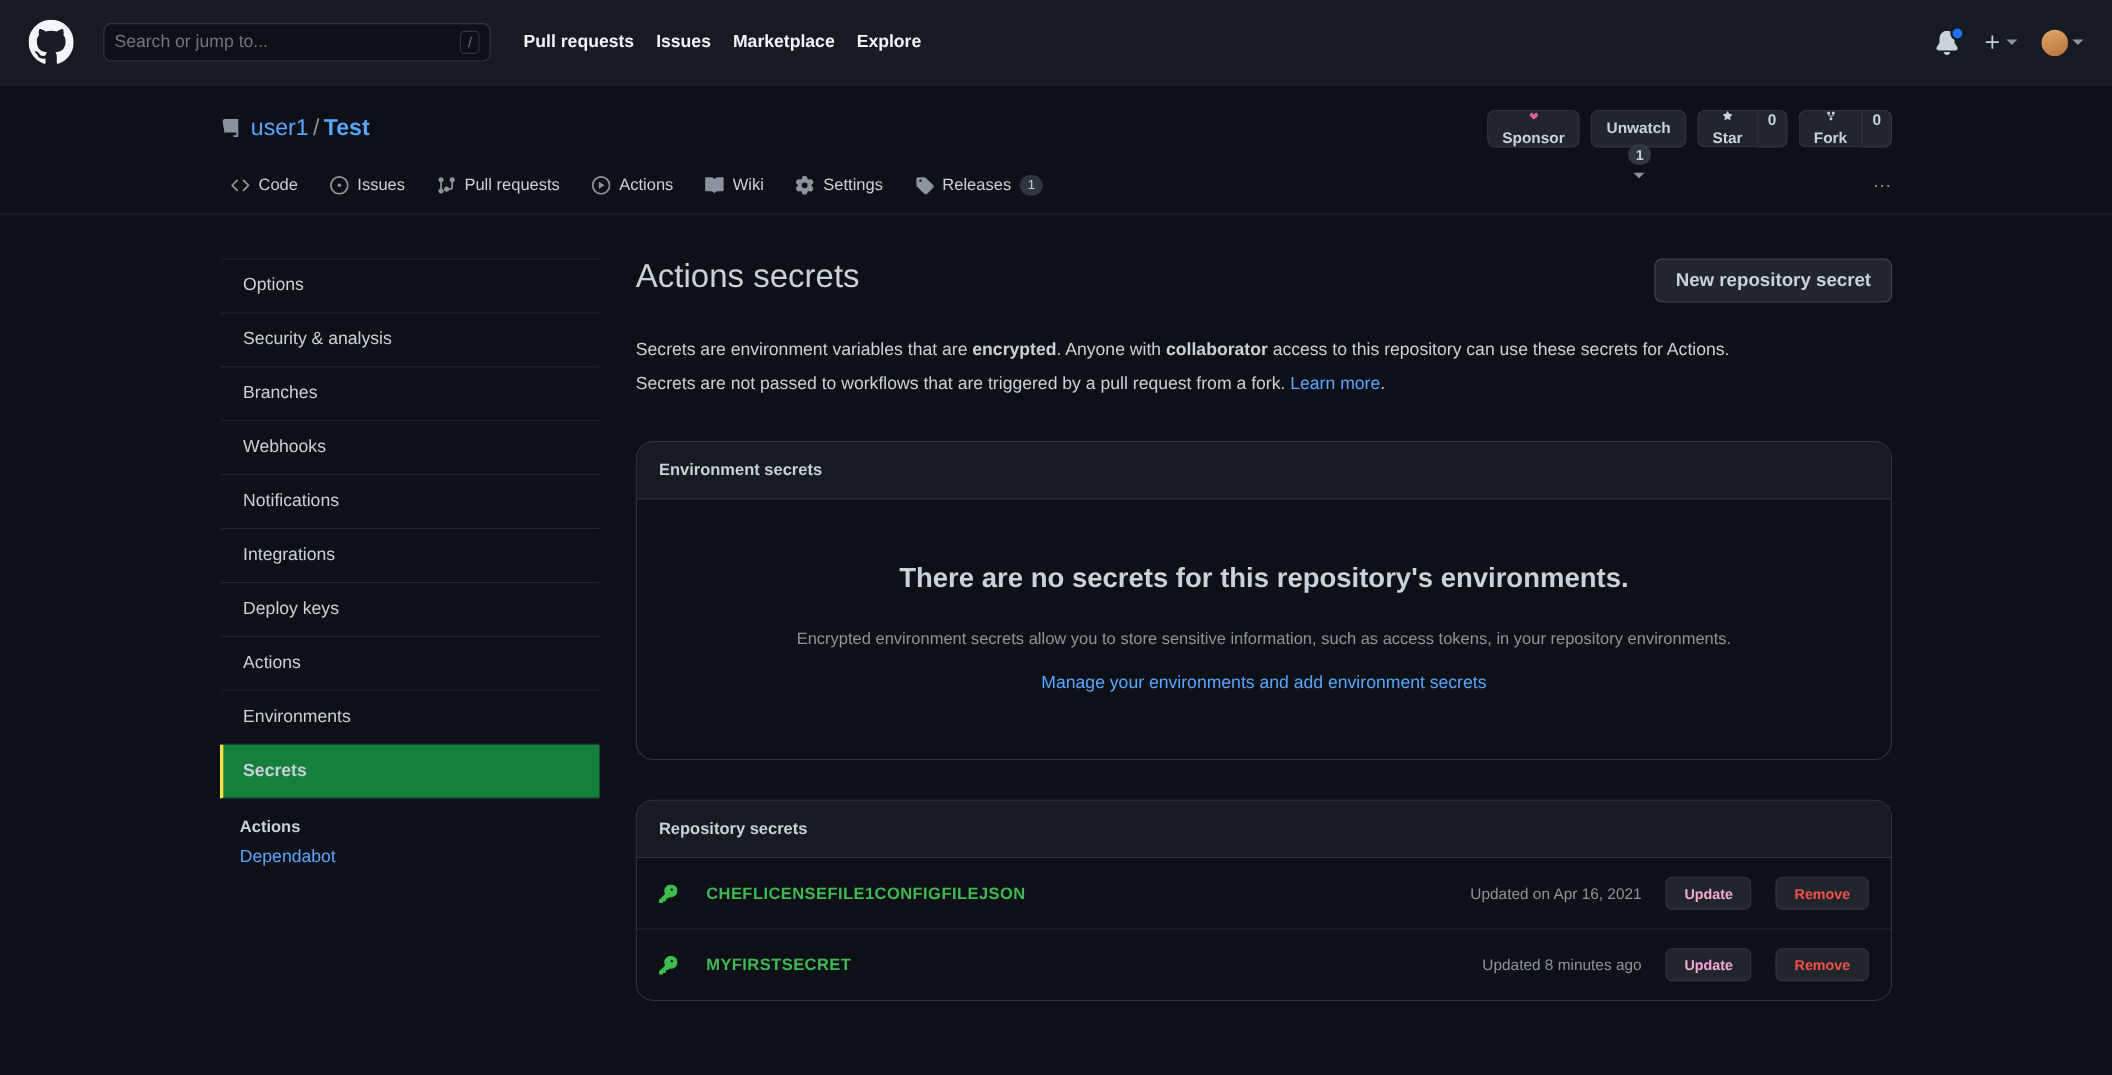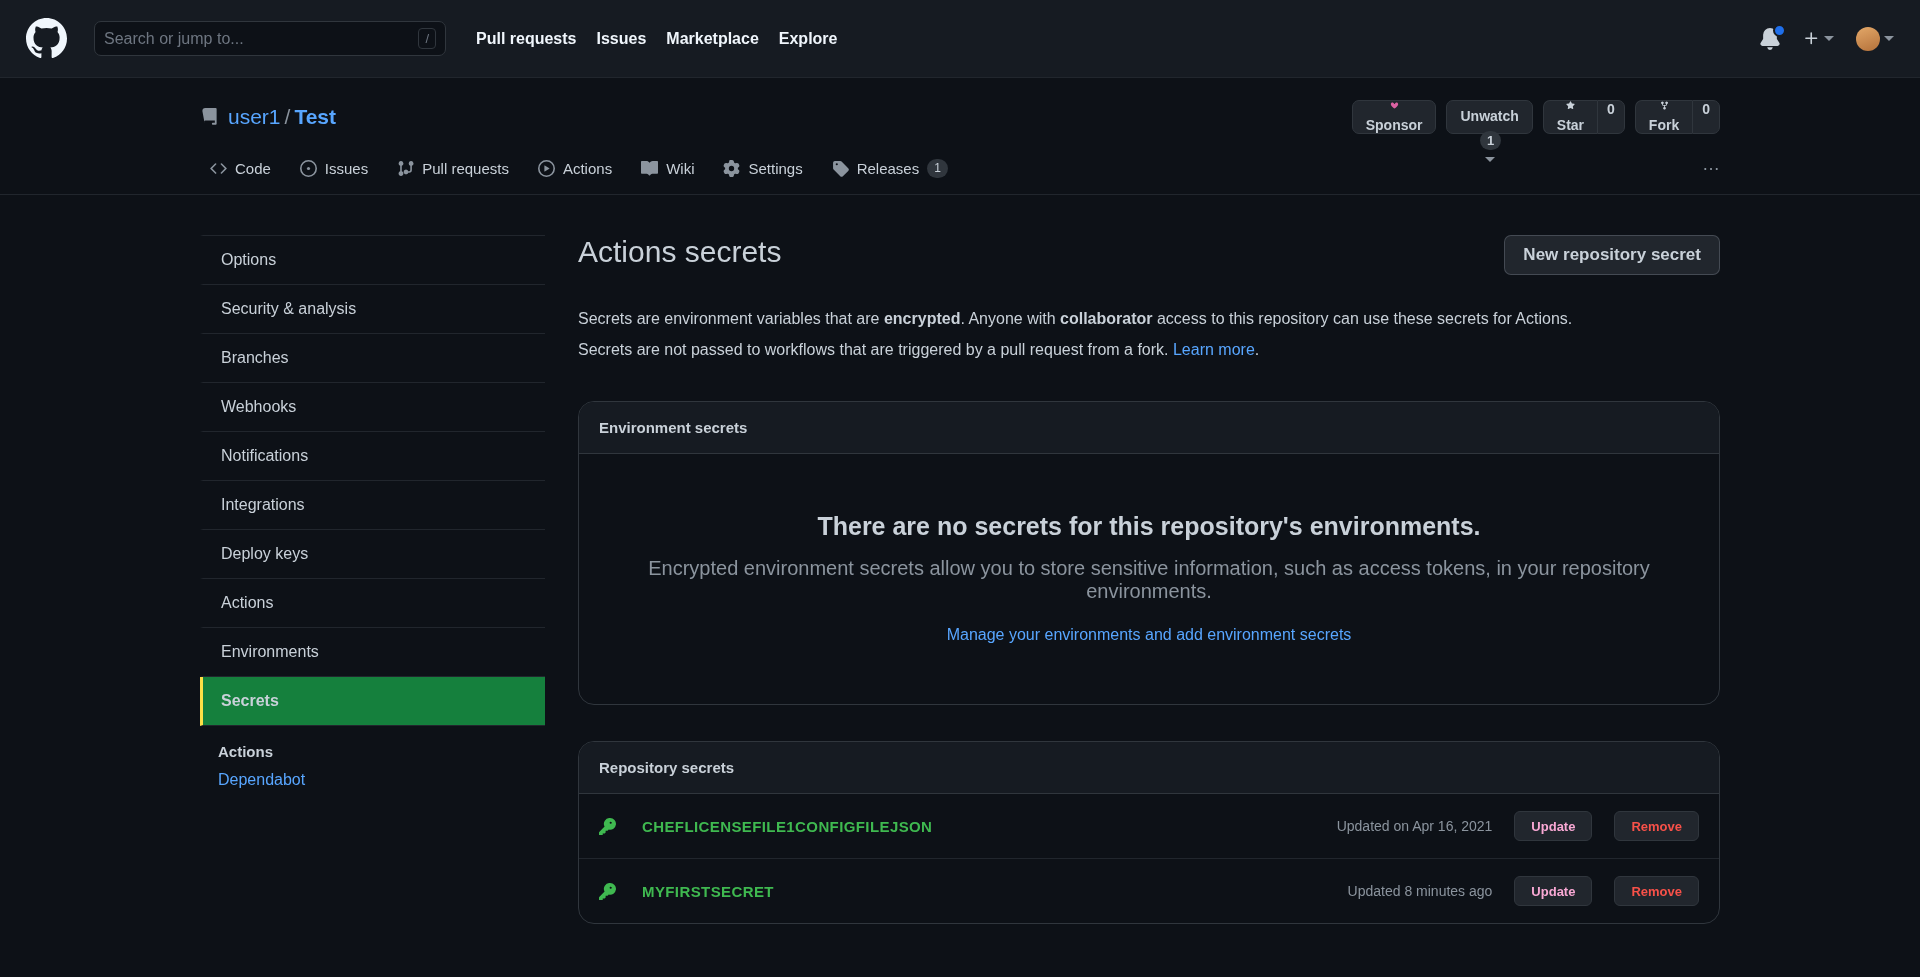--- a/index.html
+++ b/index.html
@@ -145,21 +145,21 @@
     border: 1px solid #30363d; border-radius: 16px;
     background: #0d1117; overflow: hidden;
   }
   .panel-header {
     background: #161b22; padding: 17px 20px;
     font-size: 15px; font-weight: bold; color: #c9d1d9;
     border-bottom: 1px solid #30363d;
   }
   .panel-empty { padding: 58px 20px 60px 20px; text-align: center; }
   .empty-title { font-size: 25px; font-weight: bold; color: #c9d1d9; }
-  .empty-sub { margin-top: 16px; font-size: 20px; color: #8b949e; }
+  .empty-sub { margin-top: 31px; font-size: 15px; color: #8b949e; }
   .empty-link { margin-top: 23px; font-size: 16px; }
   .empty-link a { color: #58a6ff; text-decoration: none; }
 
   .secret-row {
     display: flex; align-items: center;
     padding: 17px 20px;
     border-bottom: 1px solid #21262d;
   }
   .secret-row:last-child { border-bottom: none; }
   .key-icon { width: 17px; height: 17px; fill: #3fb950; margin-right: 26px; flex: 0 0 auto; }

